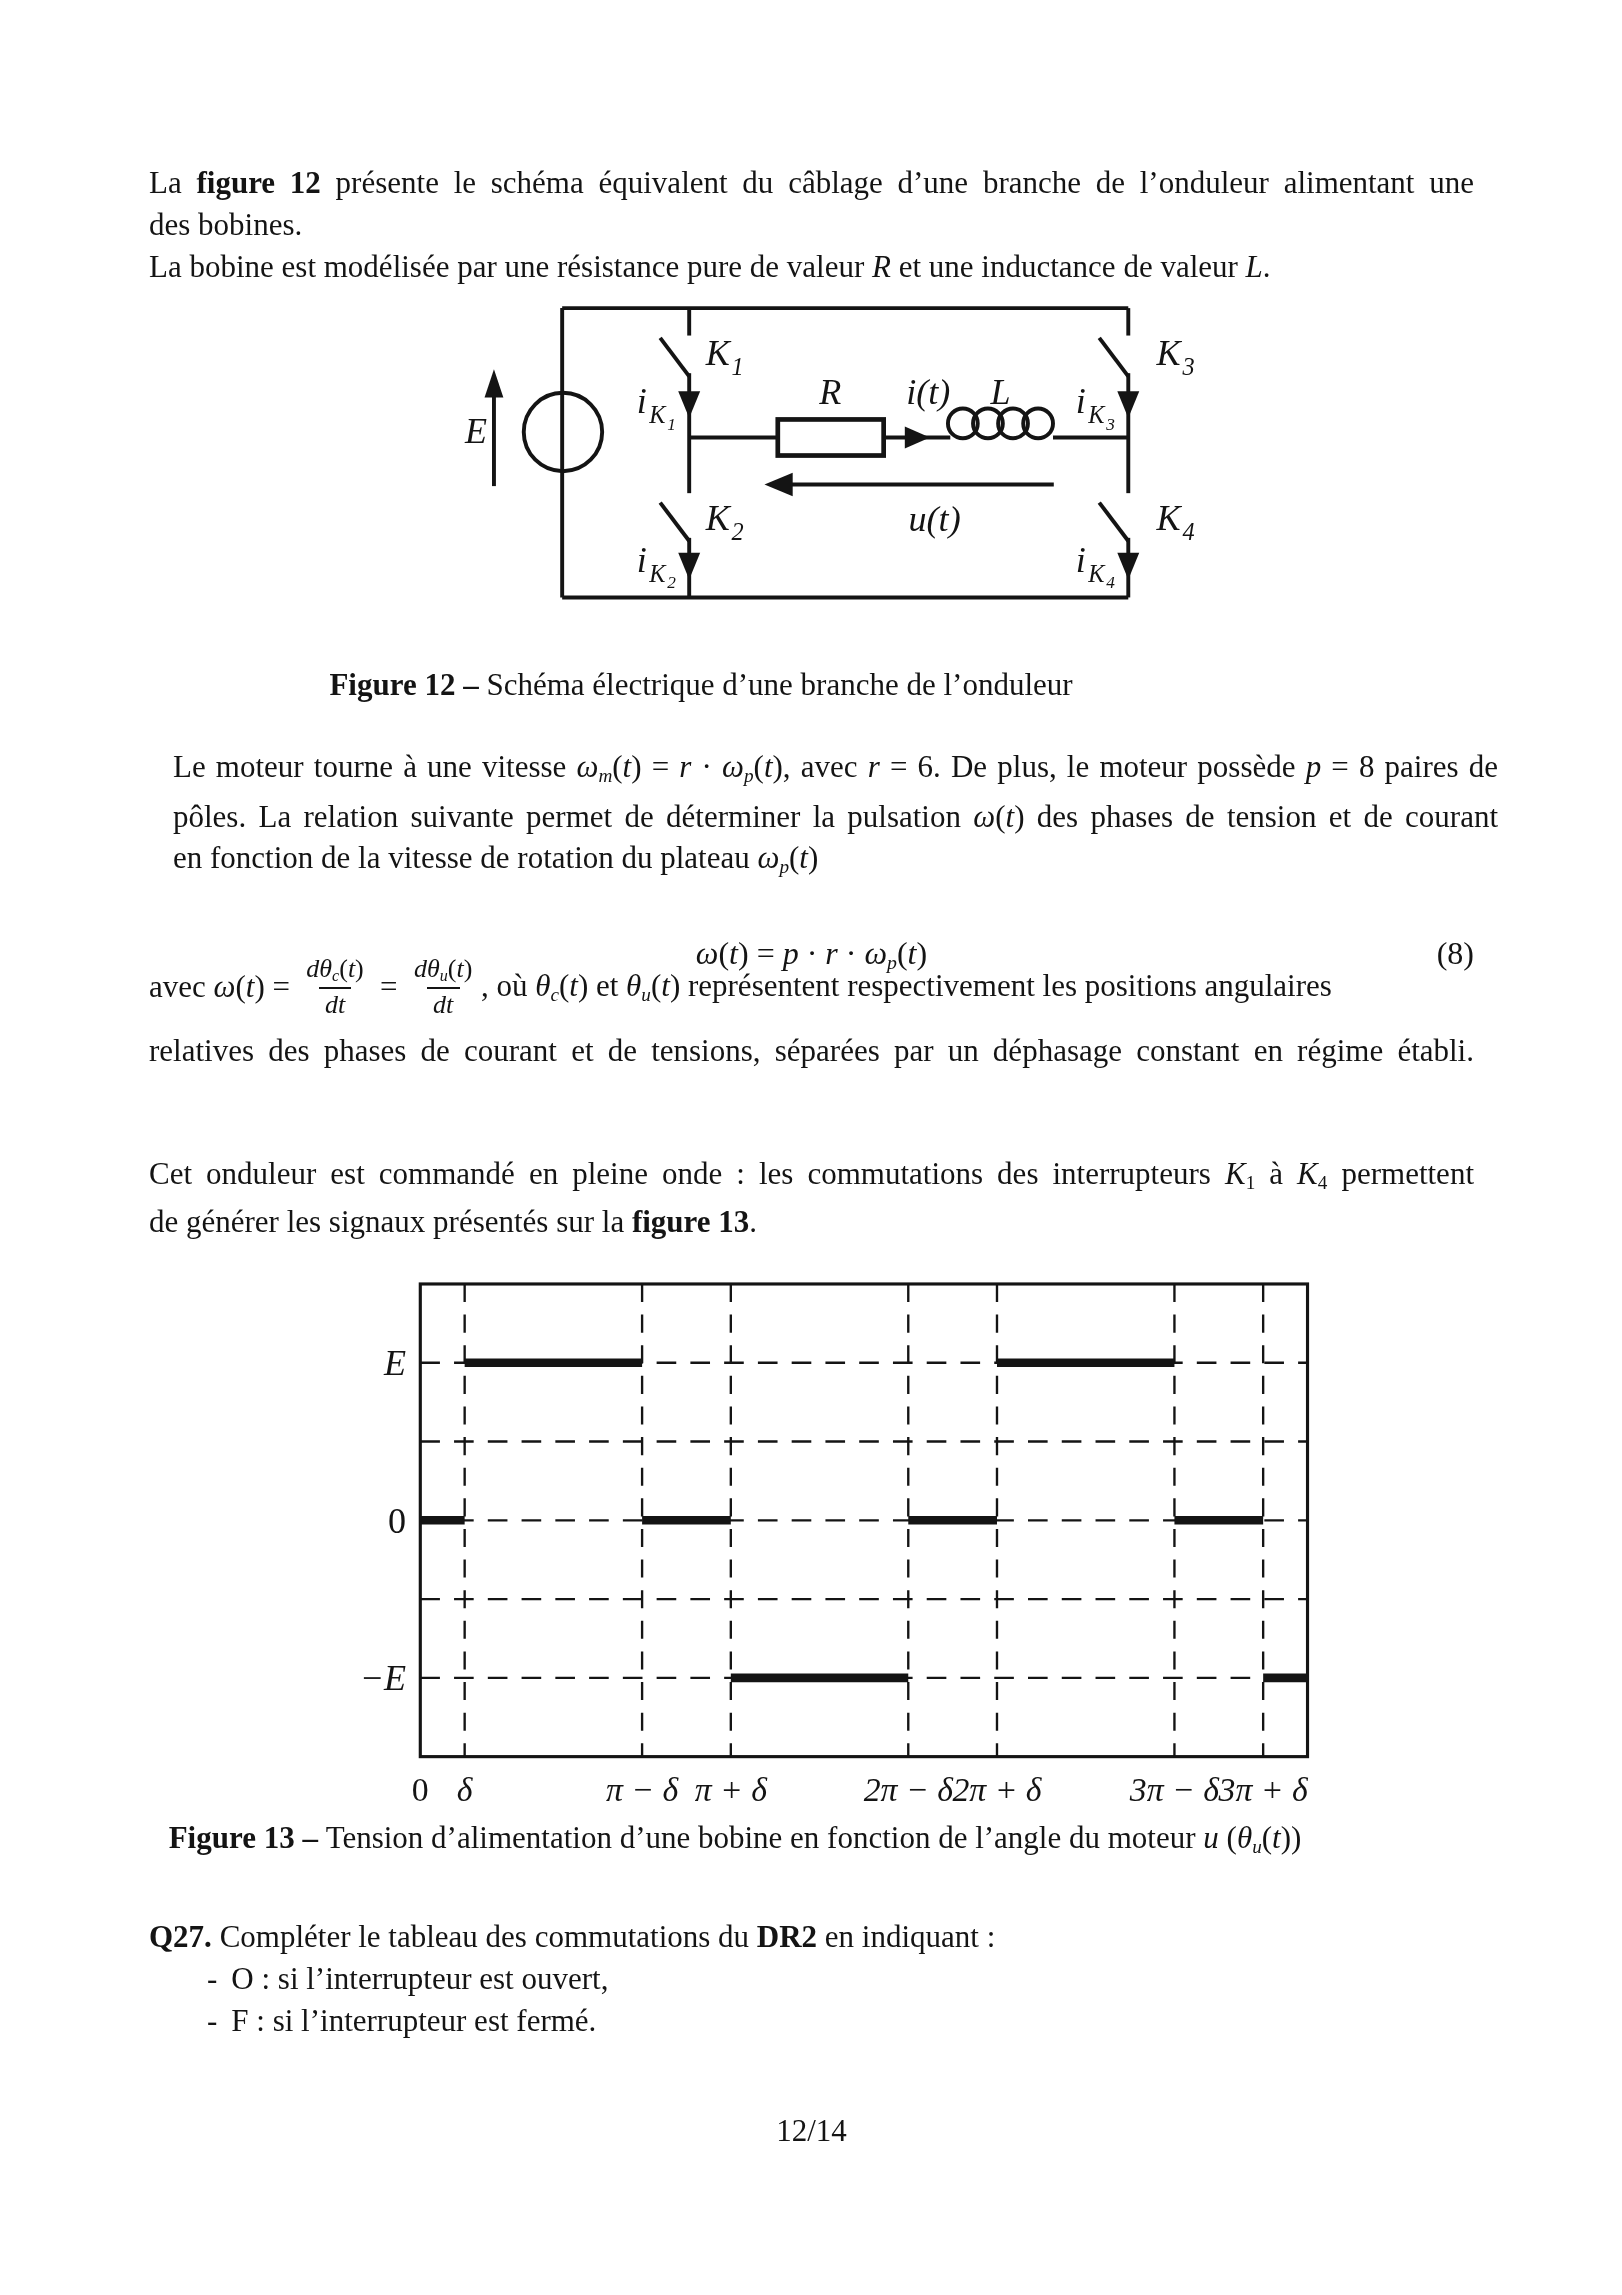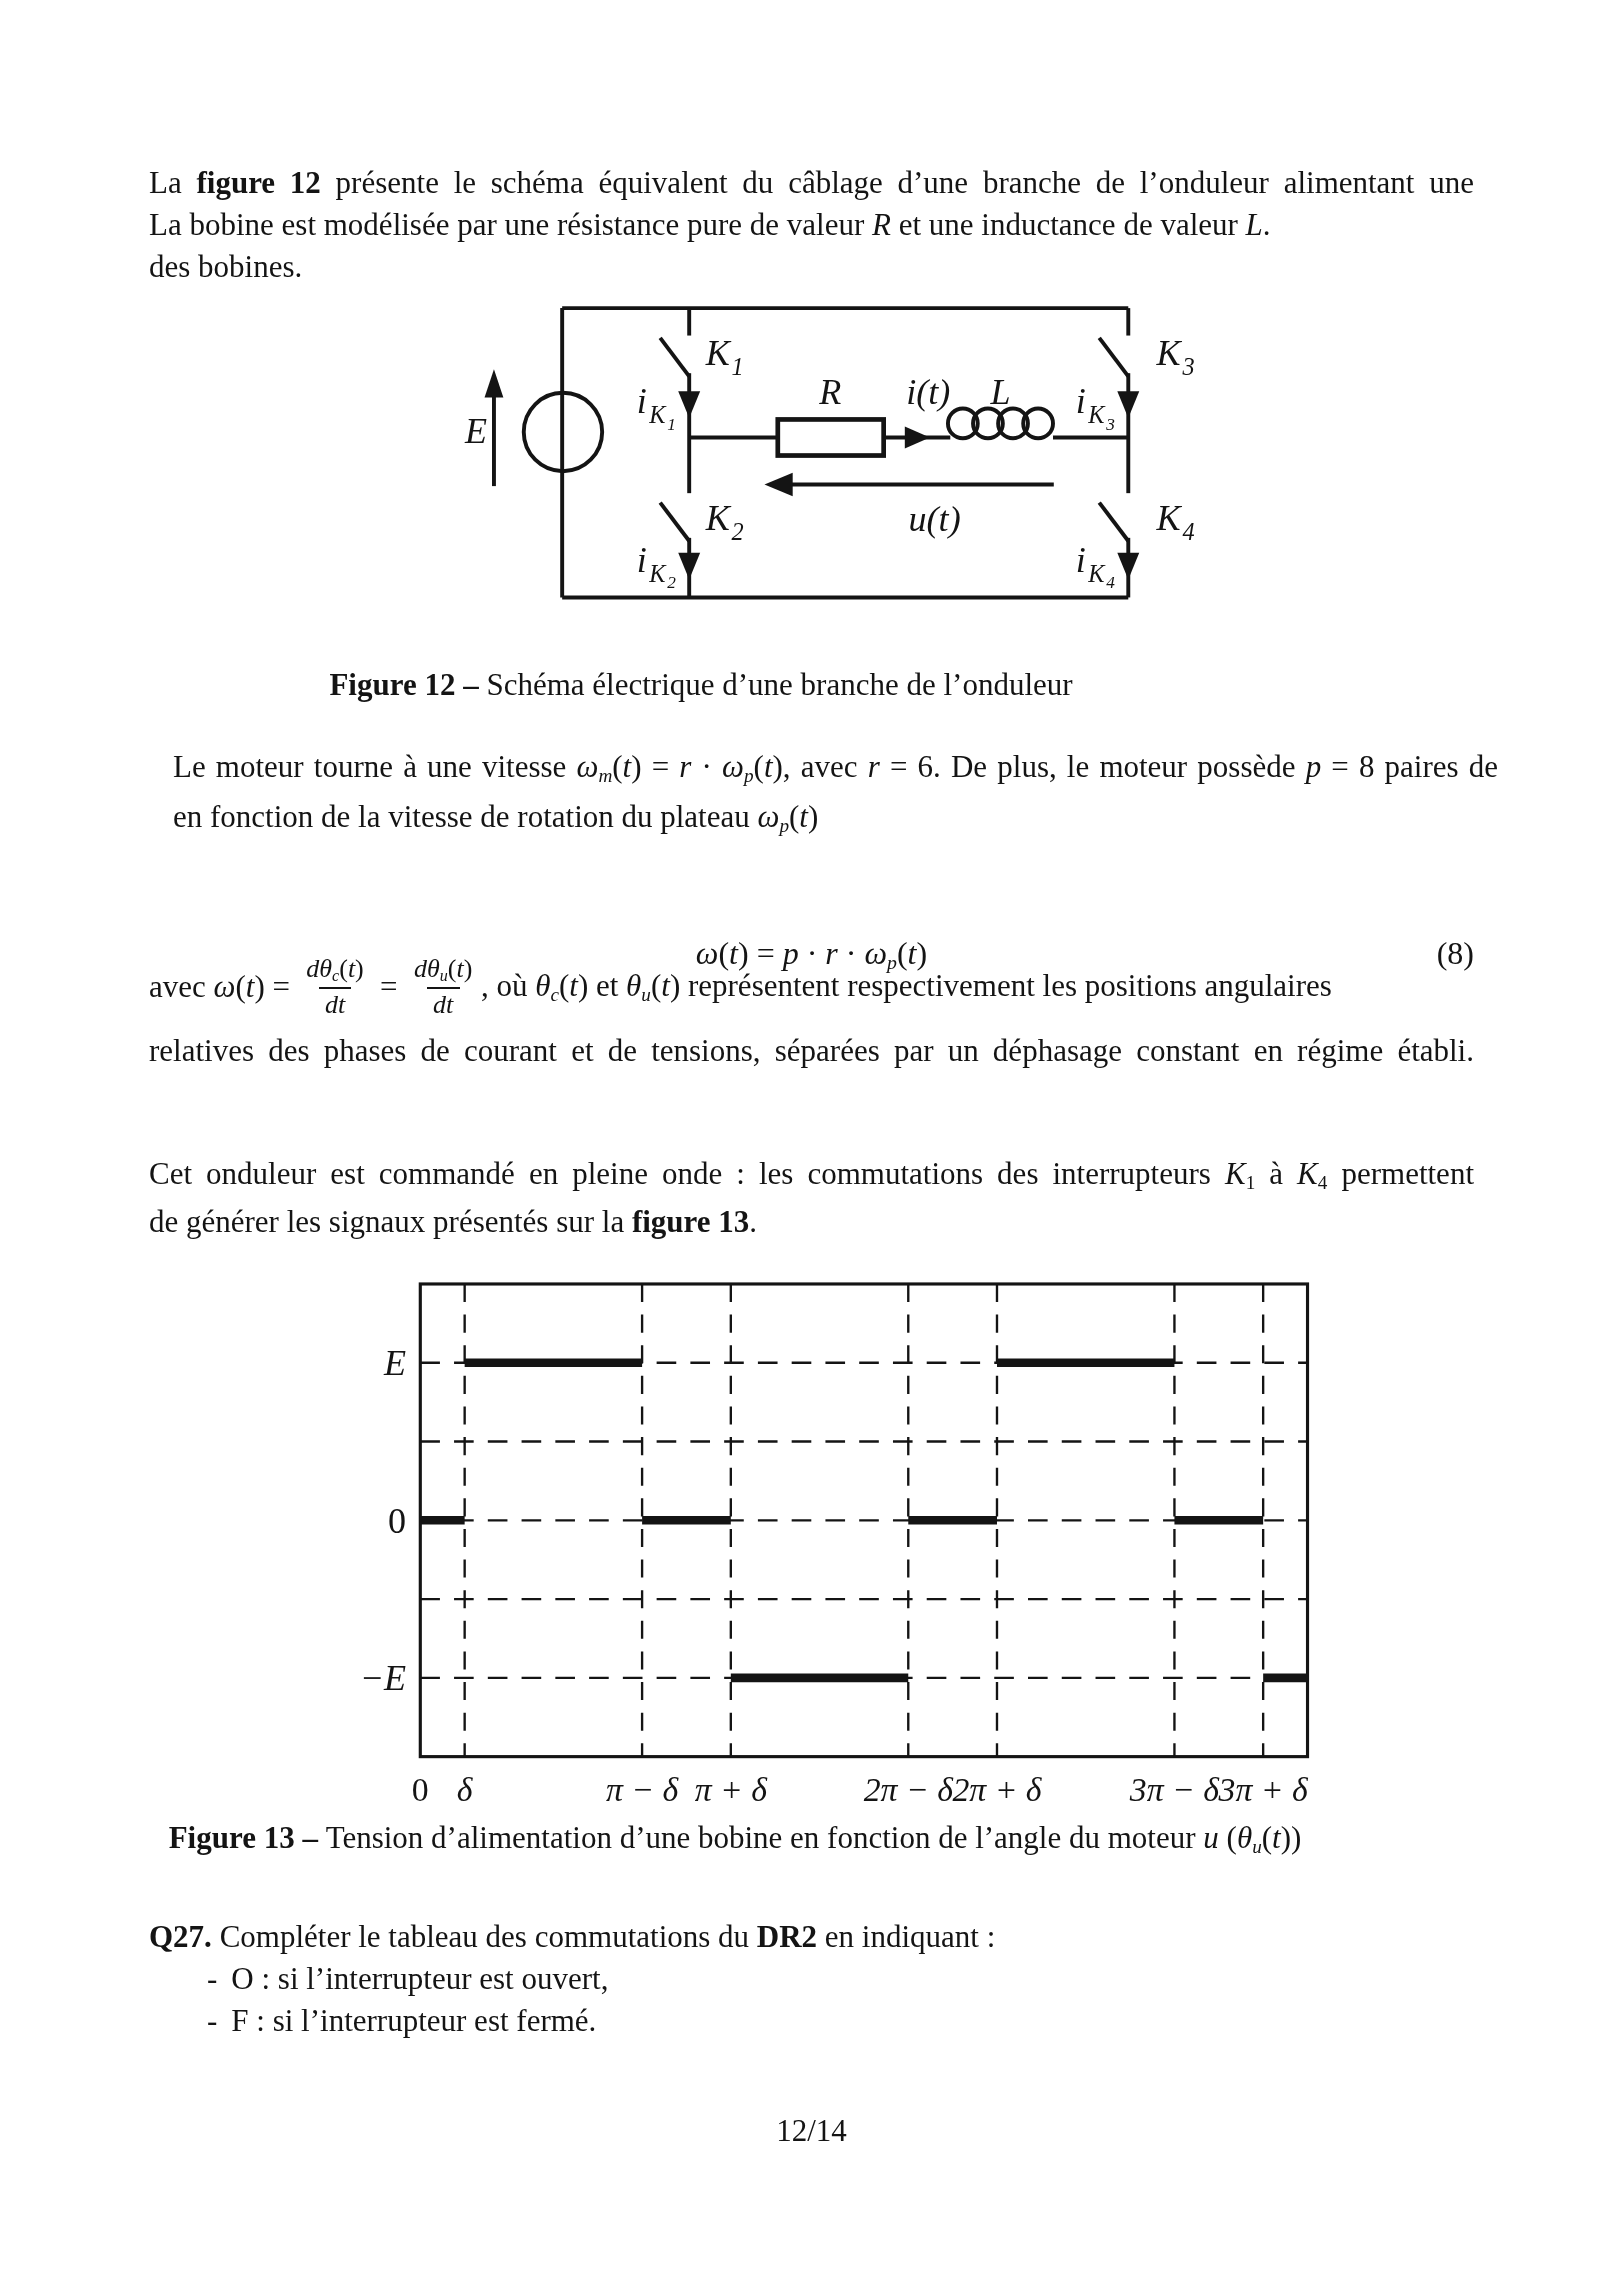--- a/index.html
+++ b/index.html
@@ -32,22 +32,22 @@
   .it31{font-size:31px;font-style:italic;}
   .it22{font-size:22px;font-style:italic;}
 </style>
 </head>
 <body>
 
 <div id="page">
 
   <div class="abs para lh54" style="top:162px;">
     <div class="pline jline"><span>La </span><span class="r-b">figure 12</span><span> présente le schéma équivalent du câblage d’une branche de l’onduleur alimentant une</span></div>
+    <div class="pline"><span>des bobines.</span></div>
     <div class="pline"><span>La bobine est modélisée par une résistance pure de valeur </span><span class="r-i">R</span><span> et une inductance de valeur </span><span class="r-i">L</span><span>.</span></div>
-    <div class="pline"><span>des bobines.</span></div>
   </div>
 
   <svg class="abs" style="left:440px;top:294px;" width="754" height="345" viewBox="0 0 960 440">
     <g stroke="#141414" stroke-width="5" fill="none">
       <line x1="155" y1="18" x2="877" y2="18"></line>
       <line x1="155" y1="387" x2="877" y2="387"></line>
       <line x1="155" y1="18" x2="155" y2="387"></line>
     </g>
 
     <g>
@@ -127,20 +127,21 @@
     <text x="497" y="140" text-anchor="middle" class="it46">R</text>
     <text x="622" y="140" text-anchor="middle" class="it46">i(t)</text>
     <text x="714" y="140" text-anchor="middle" class="it46">L</text>
     <text x="630" y="302" text-anchor="middle" class="it46">u(t)</text>
   </svg>
 
   <div class="abs caption" style="top:667px;"><span class="r-b">Figure 12 – </span><span>Schéma électrique d’une branche de l’onduleur</span></div>
 
   <div class="abs para lh52" style="top:746px;margin-left:24px;">
     <div class="pline jline"><span>Le moteur tourne à une vitesse </span><span class="r-i">ω</span><span class="r-i r-sub">m</span><span>(</span><span class="r-i">t</span><span>) = </span><span class="r-i">r</span><span> · </span><span class="r-i">ω</span><span class="r-i r-sub">p</span><span>(</span><span class="r-i">t</span><span>), avec </span><span class="r-i">r</span><span> = 6. De plus, le moteur possède </span><span class="r-i">p</span><span> = 8 paires de</span></div>
+    <div class="pline jline"><span>pôles. La relation suivante permet de déterminer la pulsation </span><span class="r-i">ω</span><span>(</span><span class="r-i">t</span><span>) des phases de tension et de courant</span></div>
     <div class="pline"><span>en fonction de la vitesse de rotation du plateau </span><span class="r-i">ω</span><span class="r-i r-sub">p</span><span>(</span><span class="r-i">t</span><span>)</span></div>
   </div>
 
   <div class="abs eqrow" style="top:934px;">
     <div class="eqcenter"><span class="r-i">ω</span><span>(</span><span class="r-i">t</span><span>) = </span><span class="r-i">p</span><span> · </span><span class="r-i">r</span><span> · </span><span class="r-i">ω</span><span class="r-i r-sub">p</span><span>(</span><span class="r-i">t</span><span>)</span></div>
     <div class="eqnum">(8)</div>
   </div>
 
   <div class="abs para" style="top:946px;">
     <div class="fracline">

